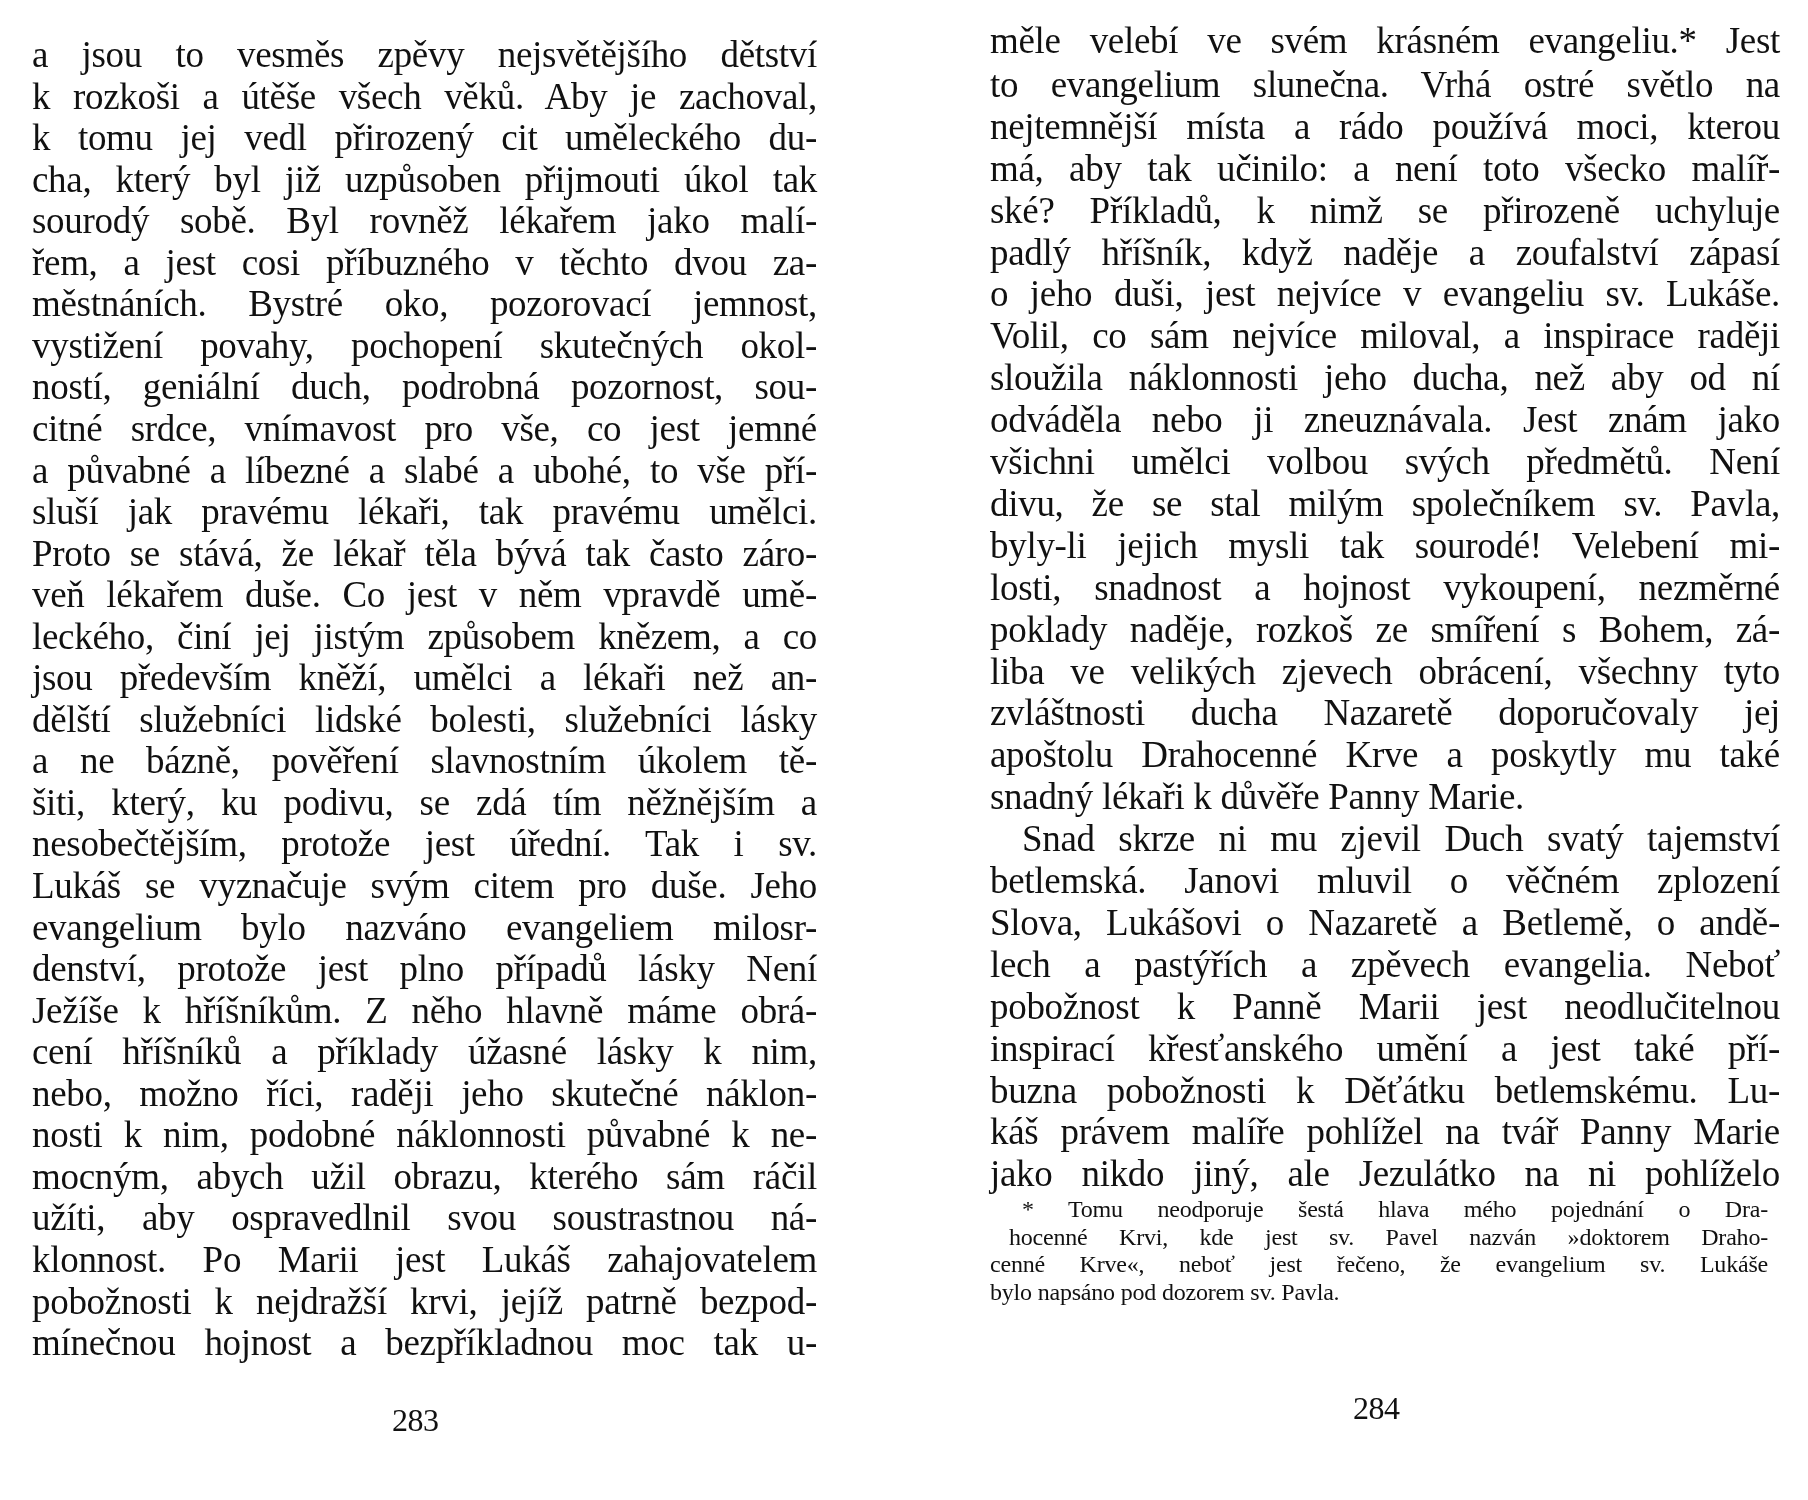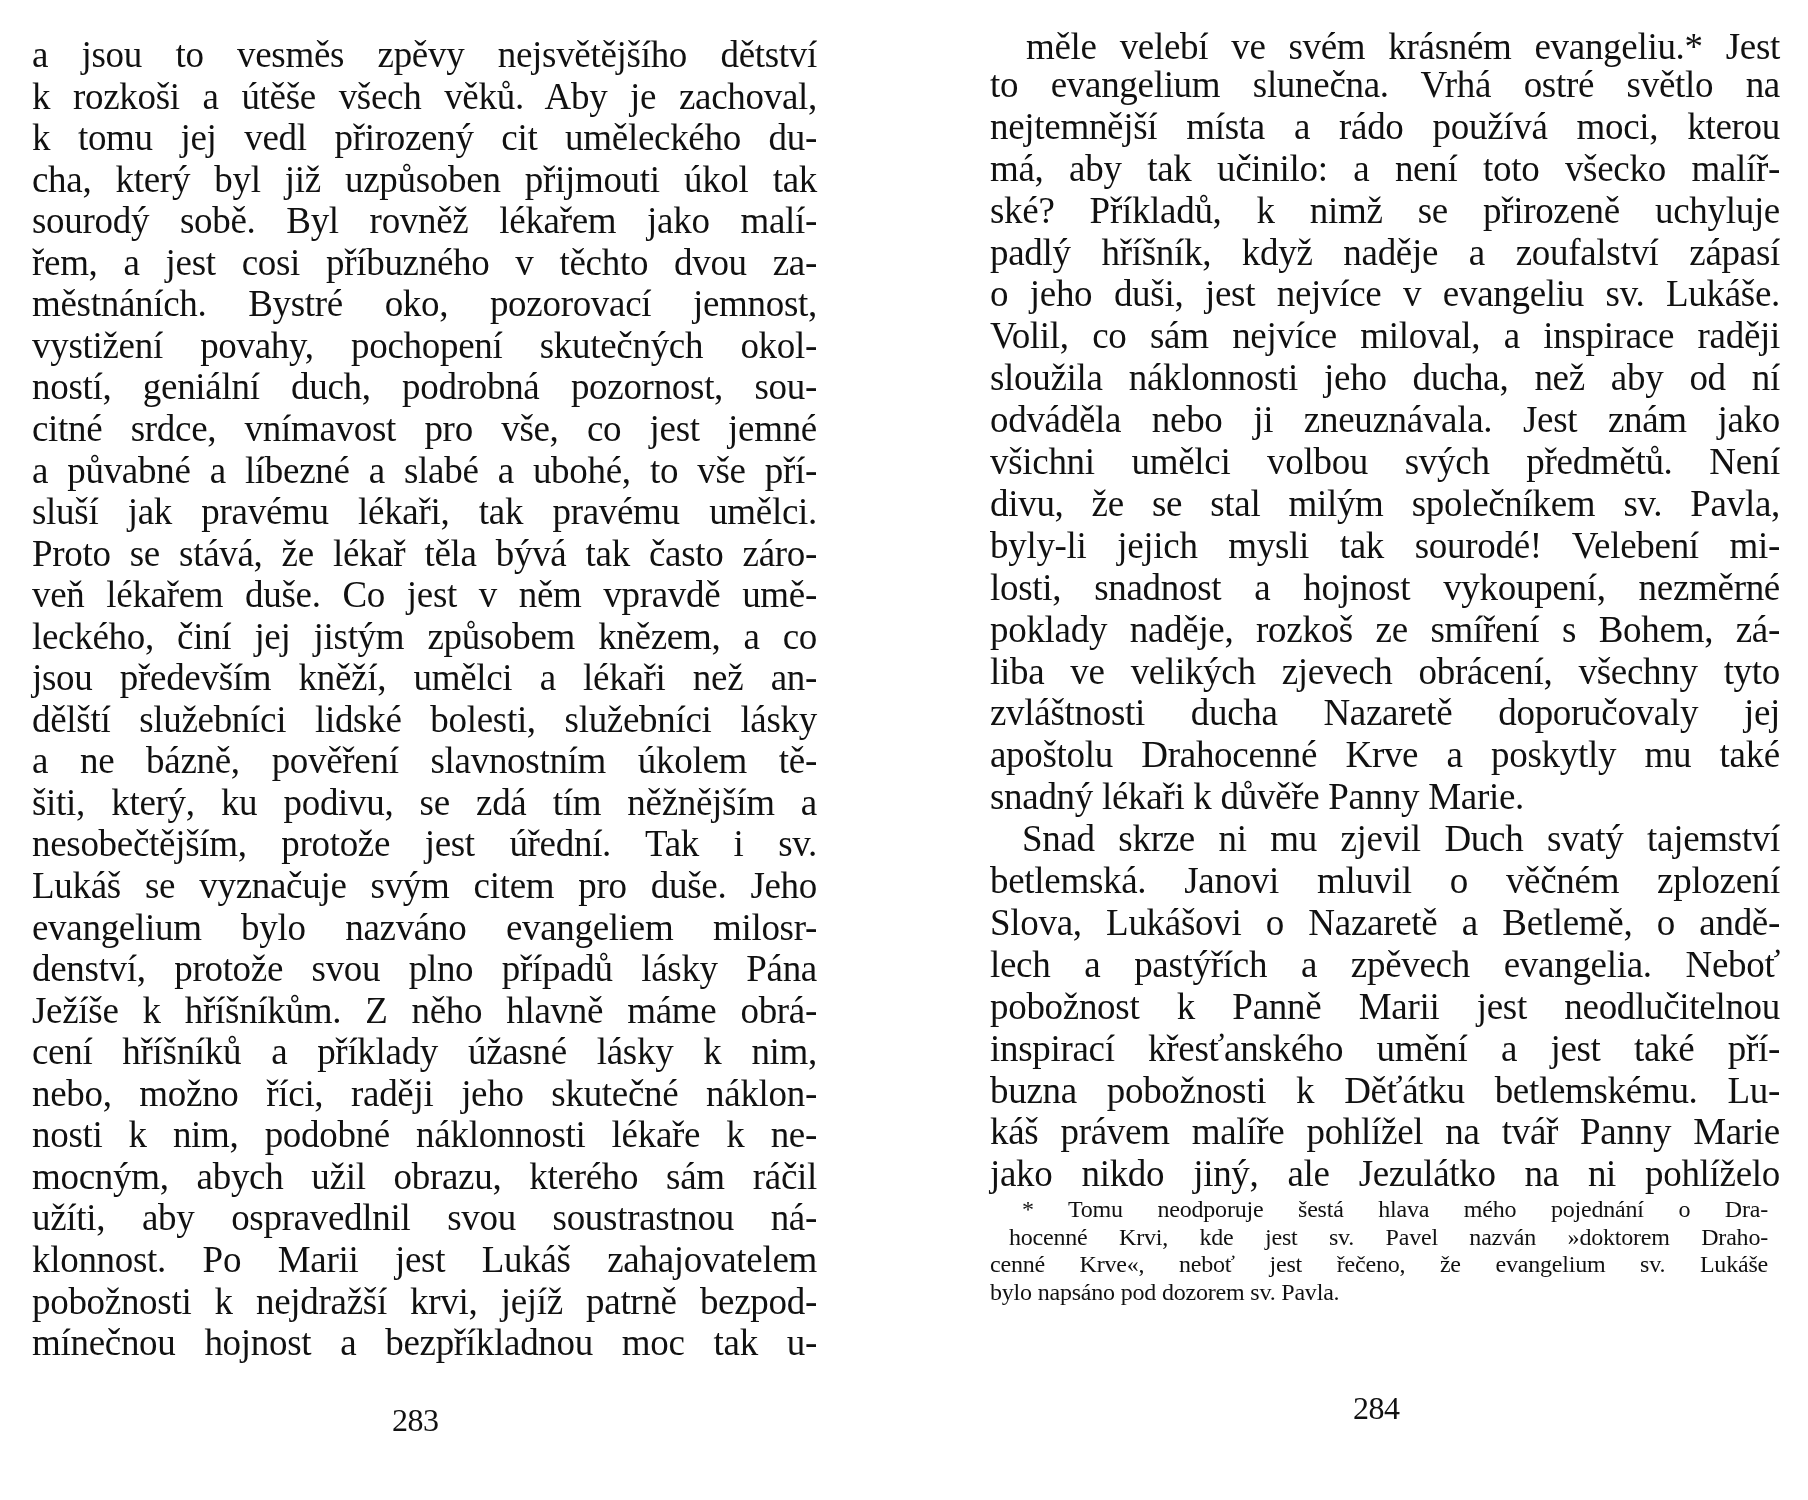--- a/index.html
+++ b/index.html
@@ -44,37 +44,37 @@
       <div class="line" style="top: 532.6px;">Proto se stává, že lékař těla bývá tak často záro-</div>
       <div class="line" style="top: 574.15px;">veň lékařem duše. Co jest v něm vpravdě umě-</div>
       <div class="line" style="top: 615.7px;">leckého, činí jej jistým způsobem knězem, a co</div>
       <div class="line" style="top: 657.25px;">jsou především kněží, umělci a lékaři než an-</div>
       <div class="line" style="top: 698.8px;">dělští služebníci lidské bolesti, služebníci lásky</div>
       <div class="line" style="top: 740.35px;">a ne bázně, pověření slavnostním úkolem tě-</div>
       <div class="line" style="top: 781.9px;">šiti, který, ku podivu, se zdá tím něžnějším a</div>
       <div class="line" style="top: 823.45px;">nesobečtějším, protože jest úřední. Tak i sv.</div>
       <div class="line" style="top: 865px;">Lukáš se vyznačuje svým citem pro duše. Jeho</div>
       <div class="line" style="top: 906.55px;">evangelium bylo nazváno evangeliem milosr-</div>
-      <div class="line" style="top: 948.1px;">denství, protože svou plno případů lásky Pána</div>
+      <div class="line" style="top: 948.1px;">denství, protože jest plno případů lásky Není</div>
       <div class="line" style="top: 989.65px;">Ježíše k hříšníkům. Z něho hlavně máme obrá-</div>
       <div class="line" style="top: 1031.2px;">cení hříšníků a příklady úžasné lásky k nim,</div>
       <div class="line" style="top: 1072.75px;">nebo, možno říci, raději jeho skutečné náklon-</div>
-      <div class="line" style="top: 1114.3px;">nosti k nim, podobné náklonnosti lékaře k ne-</div>
+      <div class="line" style="top: 1114.3px;">nosti k nim, podobné náklonnosti půvabné k ne-</div>
       <div class="line" style="top: 1155.85px;">mocným, abych užil obrazu, kterého sám ráčil</div>
       <div class="line" style="top: 1197.4px;">užíti, aby ospravedlnil svou soustrastnou ná-</div>
       <div class="line" style="top: 1238.95px;">klonnost. Po Marii jest Lukáš zahajovatelem</div>
       <div class="line" style="top: 1280.5px;">pobožnosti k nejdražší krvi, jejíž patrně bezpod-</div>
       <div class="line" style="top: 1322.05px;">mínečnou hojnost a bezpříkladnou moc tak u-</div>
     </div>
   <div class="folio folio-left">283</div>
 </div>
 
 <div class="page page-right">
   <div class="column col-right" id="right-col">
-      <div class="line" style="top: 26px; margin-left: 36px;">měle velebí ve svém krásném evangeliu.* Jest</div>
+      <div class="line" style="top: 20px;">měle velebí ve svém krásném evangeliu.* Jest</div>
       <div class="line" style="top: 63.9px;">to evangelium slunečna. Vrhá ostré světlo na</div>
       <div class="line" style="top: 105.8px;">nejtemnější místa a rádo používá moci, kterou</div>
       <div class="line" style="top: 147.7px;">má, aby tak učinilo: a není toto všecko malíř-</div>
       <div class="line" style="top: 189.6px;">ské? Příkladů, k nimž se přirozeně uchyluje</div>
       <div class="line" style="top: 231.5px;">padlý hříšník, když naděje a zoufalství zápasí</div>
       <div class="line" style="top: 273.4px;">o jeho duši, jest nejvíce v evangeliu sv. Lukáše.</div>
       <div class="line" style="top: 315.3px;">Volil, co sám nejvíce miloval, a inspirace raději</div>
       <div class="line" style="top: 357.2px;">sloužila náklonnosti jeho ducha, než aby od ní</div>
       <div class="line" style="top: 399.1px;">odváděla nebo ji zneuznávala. Jest znám jako</div>
       <div class="line" style="top: 441px;">všichni umělci volbou svých předmětů. Není</div>

